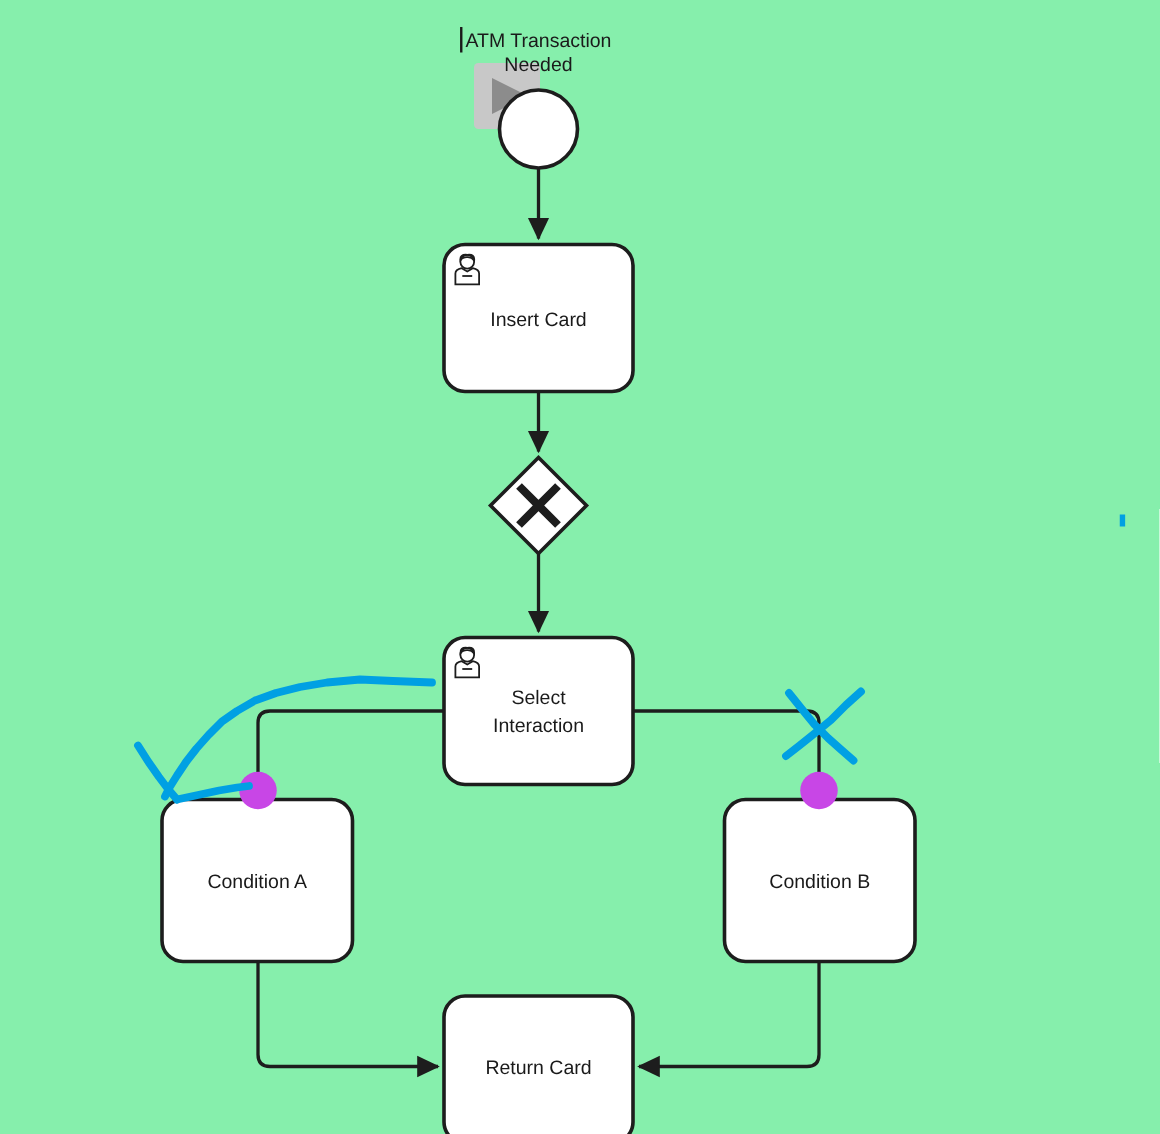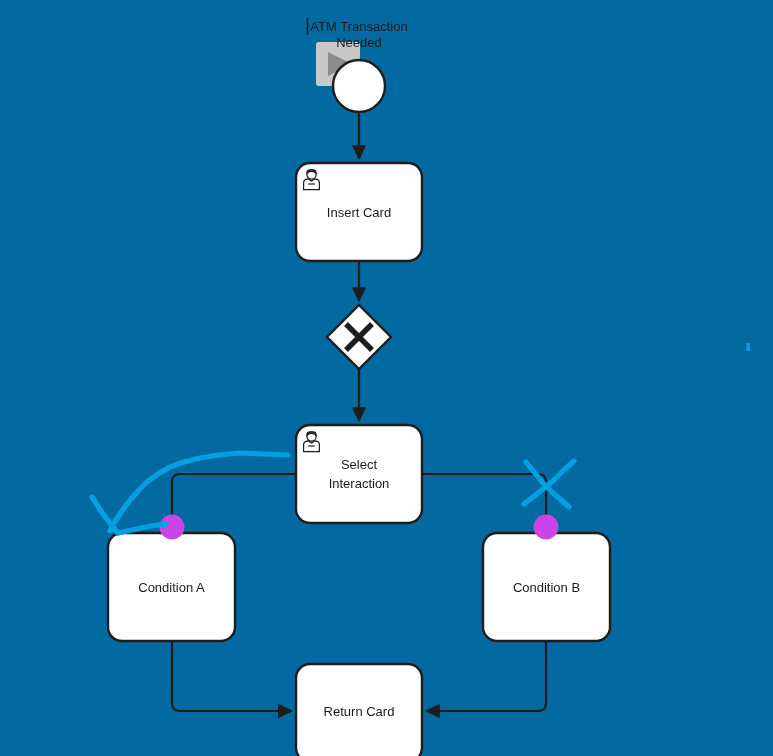--- a/index.html
+++ b/index.html
@@ -11,21 +11,21 @@
   body {
     width: 773px;
     height: 756px;
     overflow: hidden;
     font-family: "Liberation Sans", sans-serif;
   }
   #canvas {
     position: relative;
     width: 773px;
     height: 756px;
-    background: #0369a1;
+    background: #86efac;
   }
   #diagram-svg {
     position: absolute;
     top: 0;
     left: 0;
     width: 773px;
     height: 756px;
   }
   .node-label {
     font-family: "Liberation Sans", sans-serif;

